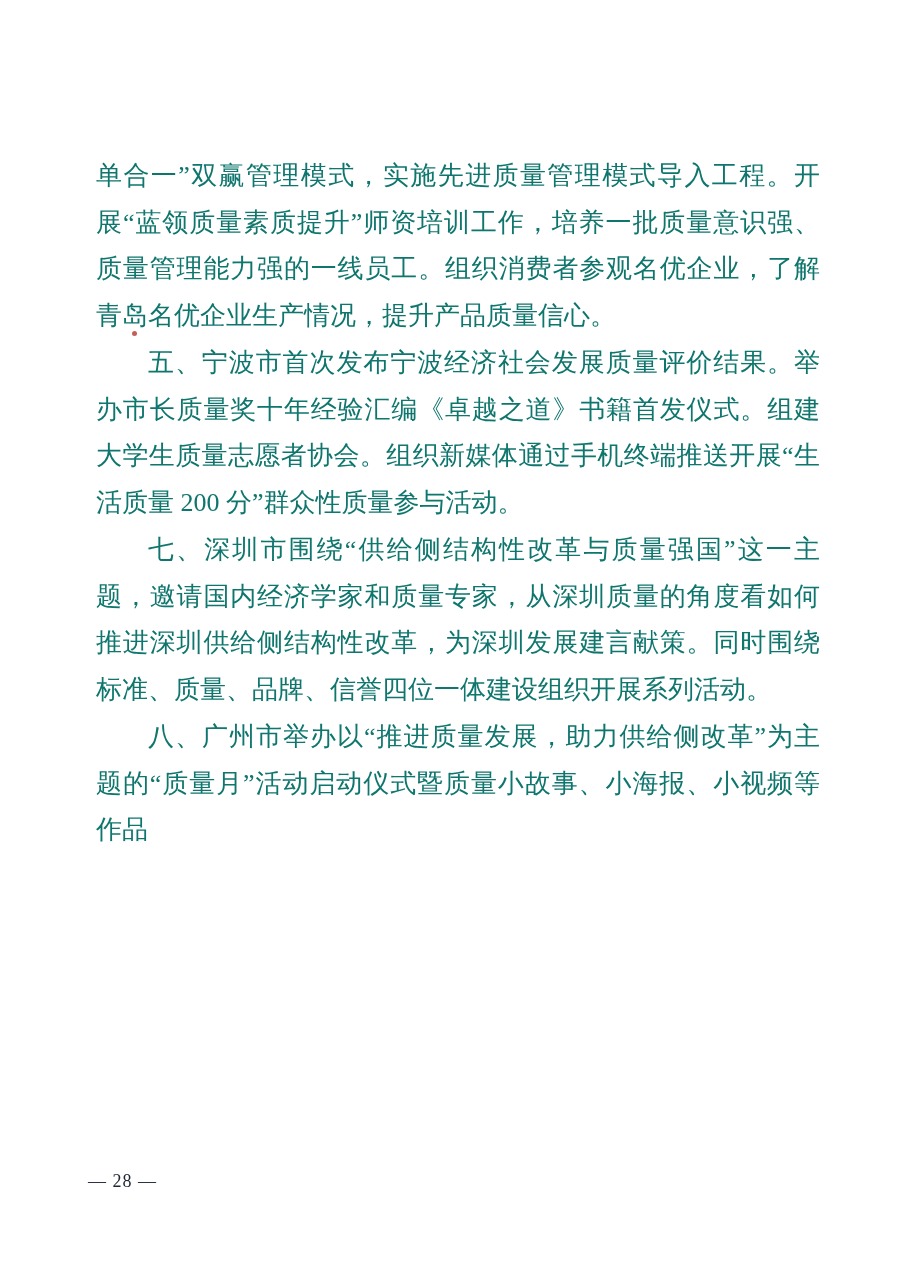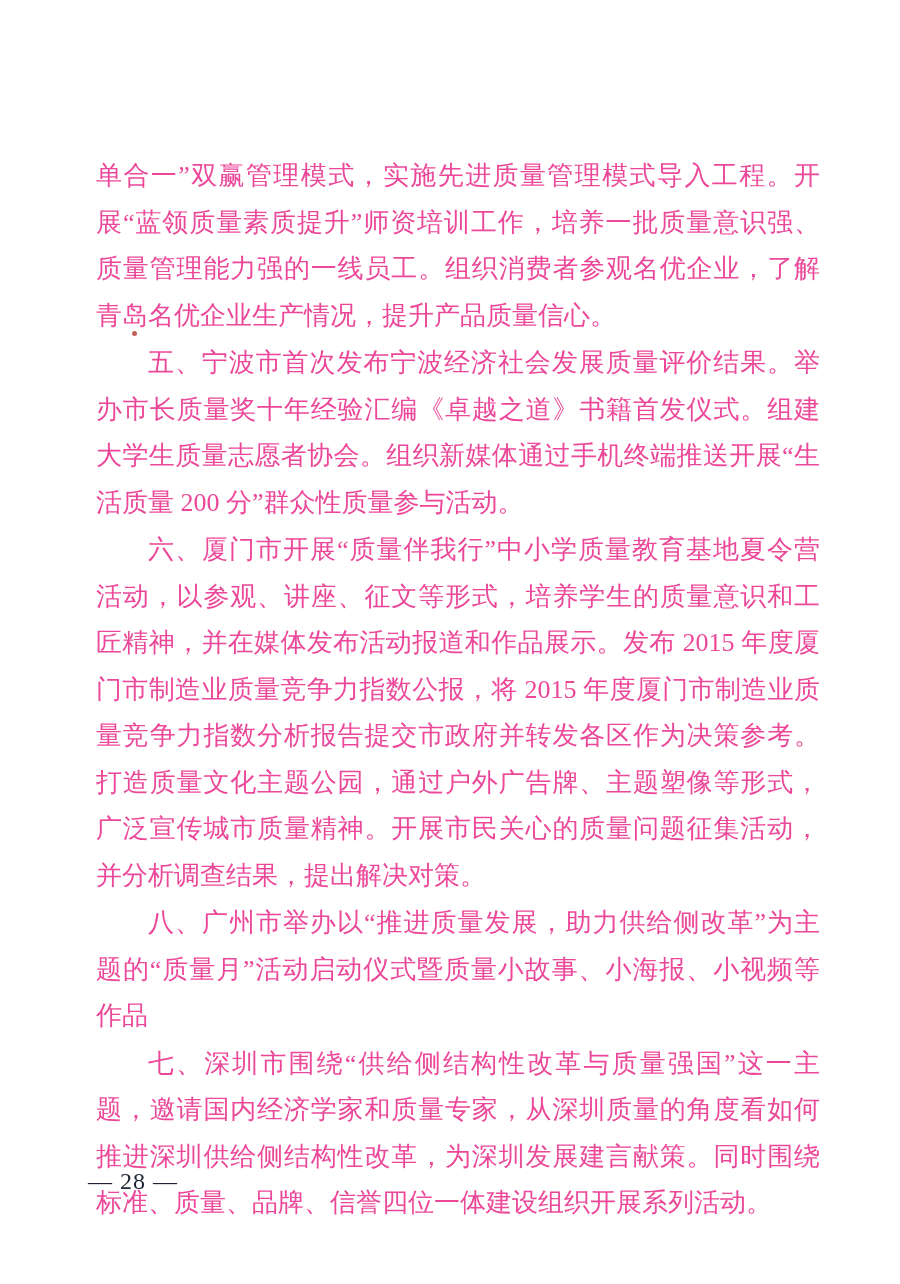--- a/index.html
+++ b/index.html
@@ -13,21 +13,21 @@
     height: 1284px;
     background: #ffffff;
     overflow: hidden;
     font-family: "Liberation Serif", "DejaVu Serif", serif;
   }
   .content {
     position: absolute;
     left: 96px;
     top: 152px;
     width: 724px;
-    color: #ec4899;
+    color: #0f766e;
     font-size: 26px;
     line-height: 46.5px;
     text-align: justify;
     letter-spacing: 0;
   }
   .content p {
     margin: 0;
     padding: 0;
   }
   .content p.indented {
@@ -35,21 +35,21 @@
   }
   .lead {
     font-family: "Liberation Sans", "DejaVu Sans", sans-serif;
     font-weight: 400;
   }
   .footer {
     position: absolute;
     left: 88px;
     top: 1166px;
     color: #1f2533;
-    font-size: 24px;
+    font-size: 18px;
     line-height: 30px;
     letter-spacing: 1px;
     font-family: "Liberation Serif", "DejaVu Serif", serif;
   }
   .artifact-dot {
     position: absolute;
     left: 132px;
     top: 331px;
     width: 5px;
     height: 5px;
@@ -62,25 +62,24 @@
 <body>
 
 <div class="page">
 
   <div class="content">
 
     <p><span class="lead"></span><span>单合一”双赢管理模式，实施先进质量管理模式导入工程。开展“蓝领质量素质提升”师资培训工作，培养一批质量意识强、质量管理能力强的一线员工。组织消费者参观名优企业，了解青岛名优企业生产情况，提升产品质量信心。</span></p>
 
     <p class="indented"><span class="lead">五、宁波市</span><span>首次发布宁波经济社会发展质量评价结果。举办市长质量奖十年经验汇编《卓越之道》书籍首发仪式。组建大学生质量志愿者协会。组织新媒体通过手机终端推送开展“生活质量 200 分”群众性质量参与活动。</span></p>
 
-    <p class="indented"><span class="lead">六、厦门市</span><span>开展“质量伴我行”中小学质量教育基地夏令营活动，以参观、讲座、征文等形式，培养学生的质量意识和工匠精神，并在媒体发布活动报道和作品展示。发布 2015 年度厦门市制造业质量竞争力指数公报，将 2015 年度厦门市制造业质量竞争力指数分析报告提交市政府并转发各区作为决策参考。打造质量文化主题公园，通过户外广告牌、主题塑像等形式，广泛宣传城市质量精神。开展市民关心的质量问题征集活动，并分析调查结果，提出解决对策。</span></p>
+
+    <p class="indented"><span class="lead">七、深圳市</span><span>围绕“供给侧结构性改革与质量强国”这一主题，邀请国内经济学家和质量专家，从深圳质量的角度看如何推进深圳供给侧结构性改革，为深圳发展建言献策。同时围绕标准、质量、品牌、信誉四位一体建设组织开展系列活动。</span></p>
 
     <p class="indented"><span class="lead">八、广州市</span><span>举办以“推进质量发展，助力供给侧改革”为主题的“质量月”活动启动仪式暨质量小故事、小海报、小视频等作品</span></p>
-
-    <p class="indented"><span class="lead">七、深圳市</span><span>围绕“供给侧结构性改革与质量强国”这一主题，邀请国内经济学家和质量专家，从深圳质量的角度看如何推进深圳供给侧结构性改革，为深圳发展建言献策。同时围绕标准、质量、品牌、信誉四位一体建设组织开展系列活动。</span></p>
 
   </div>
 
   <div class="artifact-dot"></div>
 
   <div class="footer">— 28 —</div>
 
 </div>
 
 </body></html>

